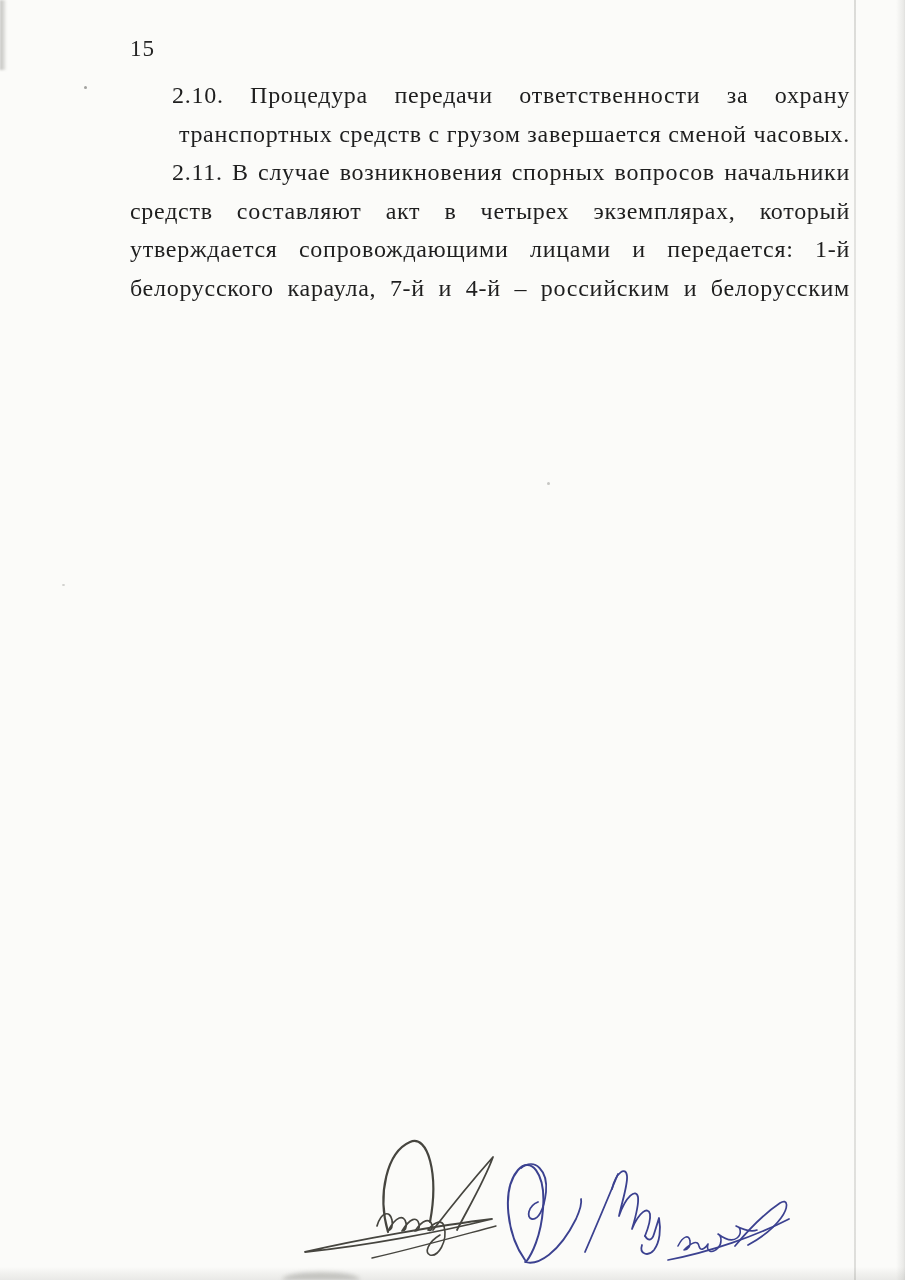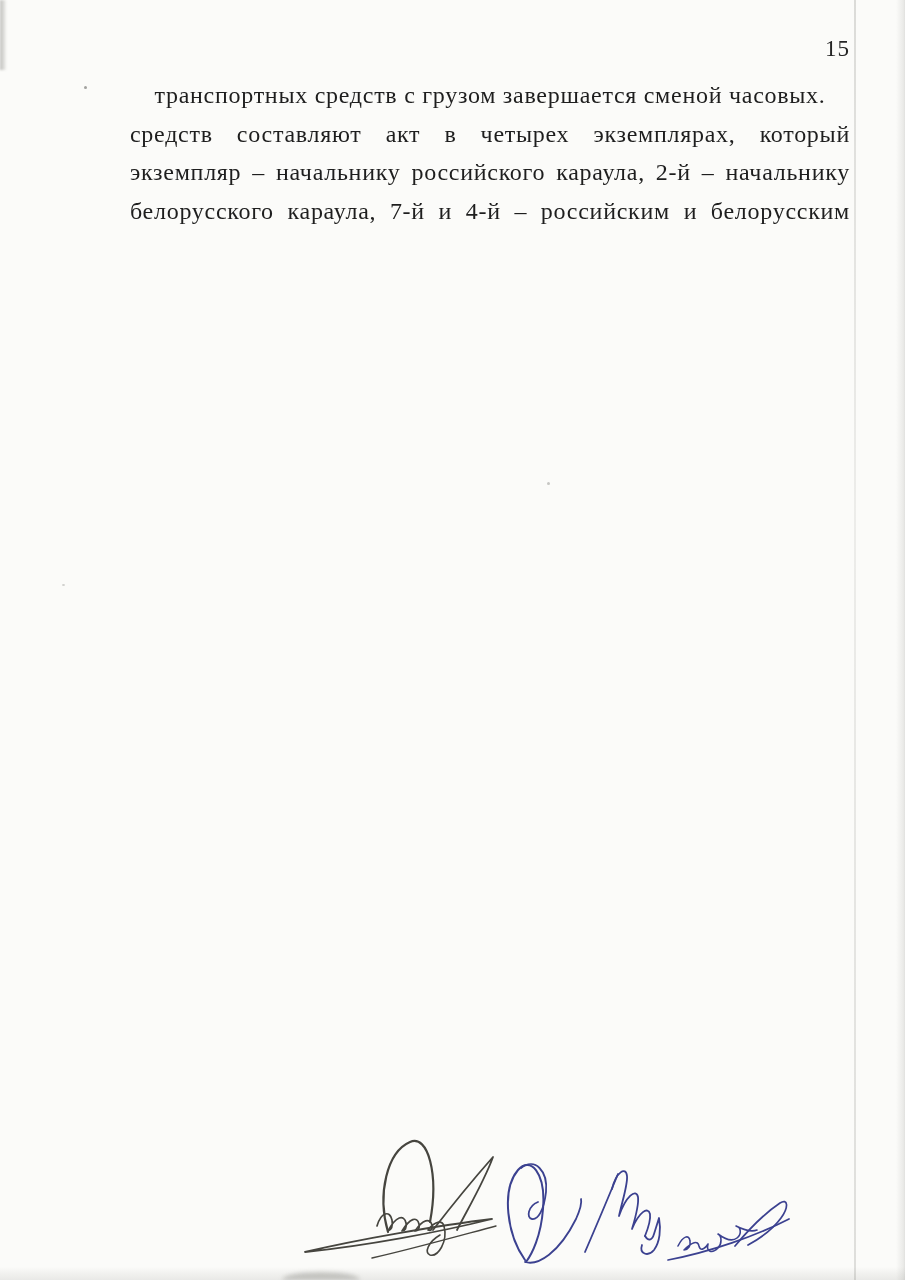--- a/index.html
+++ b/index.html
@@ -35,32 +35,32 @@
     border-radius: 50% 50% 0 0 / 100% 100% 0 0;
     filter: blur(2px);
   }
   .speck { position: absolute; border-radius: 50%; }
   .speck-1 { left: 84px;  top: 86px;  width: 3px; height: 3px; background: rgba(90,90,85,0.55); }
   .speck-2 { left: 547px; top: 482px; width: 3px; height: 3px; background: rgba(120,120,115,0.40); }
   .speck-3 { left: 62px;  top: 584px; width: 3px; height: 2px; background: rgba(130,130,125,0.35); }
   
   .page-number {
     position: absolute; left: 130px; top: 36px; width: 720px;
-    text-align: right; font-size: 23px; color: #252525;
+    text-align: left; font-size: 23px; color: #252525;
     letter-spacing: 1px;
   }
   .text-block {
     position: absolute; left: 130px; top: 76px; width: 720px;
     font-size: 24px; line-height: 38.5px; color: #1e1e1e;
     letter-spacing: 0.03em;
   }
   .line { white-space: normal; }
   .jl { text-align: justify; text-align-last: justify; }
   .il { padding-left: 42px; }
-  .ll { text-align: center; }
+  .ll { text-align: right; }
   
   .signatures {
     position: absolute; left: 280px; top: 1122px; width: 520px; height: 156px;
   }
   .signatures svg { display: block; width: 100%; height: 100%; }
   .signatures path { fill: none; stroke-linecap: round; stroke-linejoin: round; }
 </style>
 </head>
 <body>
 
@@ -71,23 +71,25 @@
   <div class="corner-smudge-topleft"></div>
   <div class="bottom-shade"></div>
   <div class="bottom-smudge"></div>
   <div class="speck speck-1"></div>
   <div class="speck speck-2"></div>
   <div class="speck speck-3"></div>
 
   <div class="page-number">15</div>
 
   <div class="text-block">
+    <div class="line jl il">2.10. Процедура передачи ответственности за охрану</div>
     <div class="line ll">транспортных средств с грузом завершается сменой часовых.</div>
+    <div class="line jl il">2.11. В случае возникновения спорных вопросов начальники</div>
     <div class="line jl">средств составляют акт в четырех экземплярах, который</div>
-    <div class="line jl">экземпляр – начальнику российского караула, 2-й – начальнику</div>
+    <div class="line jl">утверждается сопровождающими лицами и передается: 1-й</div>
     <div class="line jl">белорусского караула, 7-й и 4-й – российским и белорусским</div>
   </div>
 
   <div class="signatures">
     <svg viewBox="0 0 520 156" xmlns="http://www.w3.org/2000/svg">
 
       <g>
         <path stroke-width="2.2" d="M 108 110 C 97 72, 107 30, 130 20 C 148 12, 159 52, 150 100" stroke="#46453f"></path>
         <path stroke-width="1.8" d="M 153 108 C 173 82, 198 52, 213 35 C 204 60, 186 90, 177 108" stroke="#46453f"></path>
         <path stroke-width="1.7" d="M 97 104 C 101 90 110 88 112 98 C 113 104 111 108 108 109 C 116 94 124 92 126 101 C 127 106 125 109 122 109 C 130 96 137 94 139 102 C 140 107 138 109 135 109 C 143 97 150 96 152 103 C 153 107 151 109 148 108 C 155 99 162 98 164 104" stroke="#46453f"></path>

